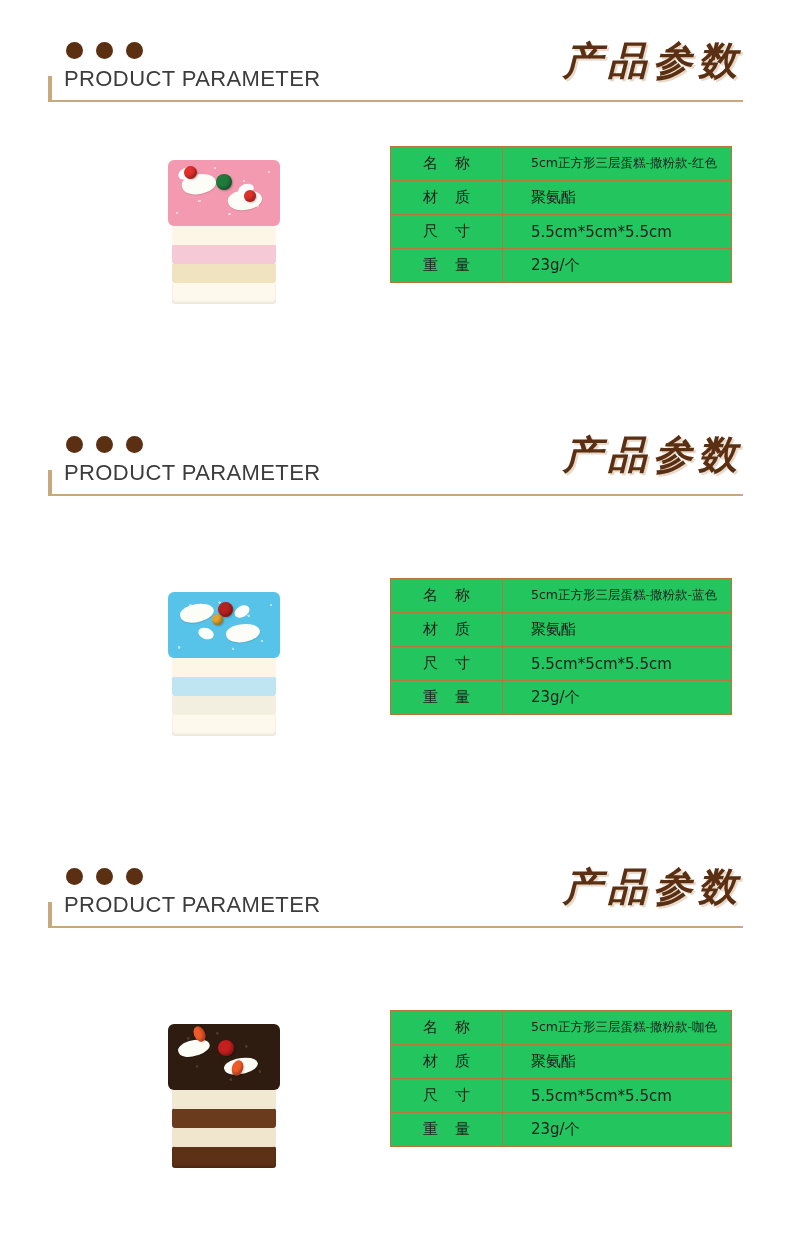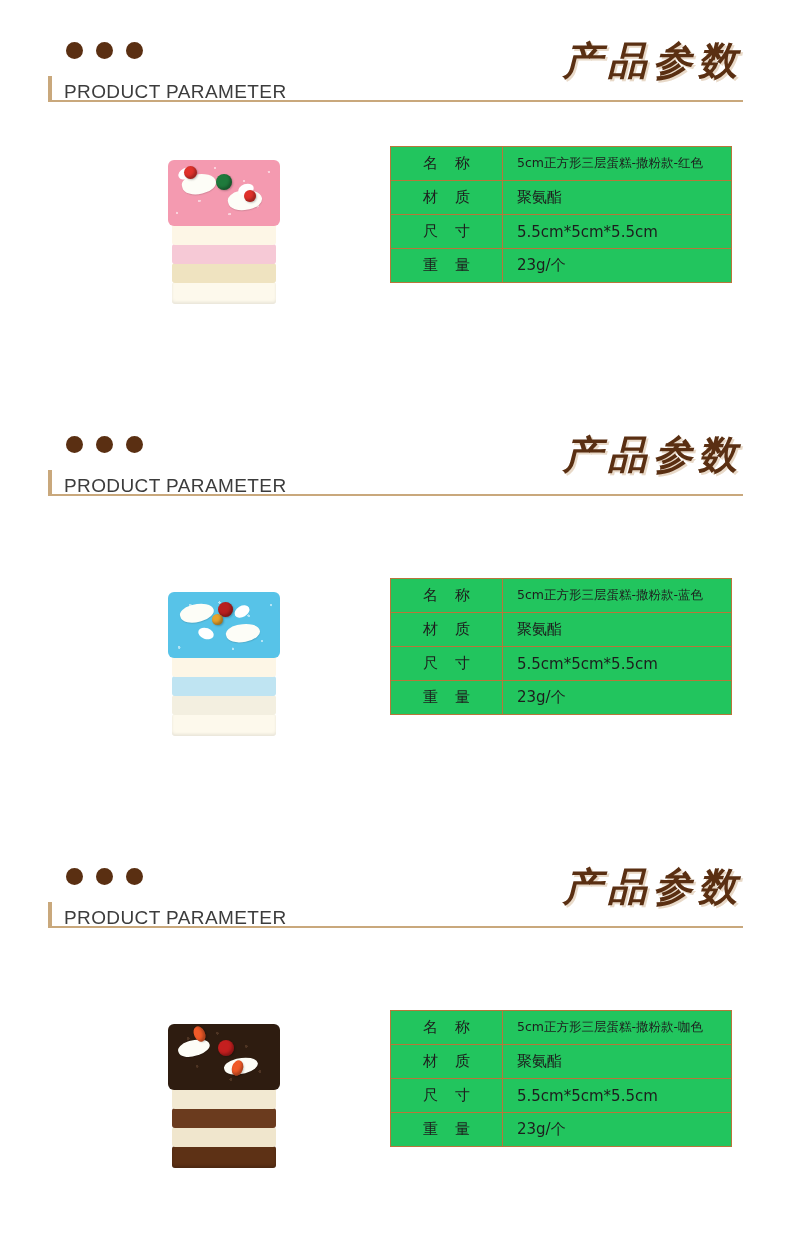--- a/index.html
+++ b/index.html
@@ -38,25 +38,24 @@
   .dot {
     width: 17px;
     height: 17px;
     border-radius: 50%;
     background: #5a2f12;
   }
   .header-en {
     position: absolute;
     left: 16px;
     top: 28px;
-    font-size: 19px;
+    font-size: 22px;
     letter-spacing: 0.4px;
     color: #3c3c3c;
     font-family: "Liberation Sans", sans-serif;
-    margin-top: 15px;
   }
   .header-cn {
     position: absolute;
     right: 0;
     top: -4px;
     font-size: 39px;
     font-weight: bold;
     color: #5a2f12;
     letter-spacing: 6px;
     font-family: "DejaVu Sans", sans-serif;
@@ -162,21 +161,21 @@
     text-align: center;
     font-size: 15px;
     letter-spacing: 6px;
     text-indent: 6px;
     color: #1d1d1d;
     font-family: "DejaVu Sans", sans-serif;
   }
   .spec-table td.value {
     font-size: 15px;
     color: #1d1d1d;
-    padding-left: 14px;
+    padding-left: 28px;
     font-family: "DejaVu Sans", sans-serif;
   }
   .spec-table td.value.small {
     font-size: 12.5px;
   }
 </style>
 </head>
 <body>
 
 <div class="section" style="padding-top:38px;">

